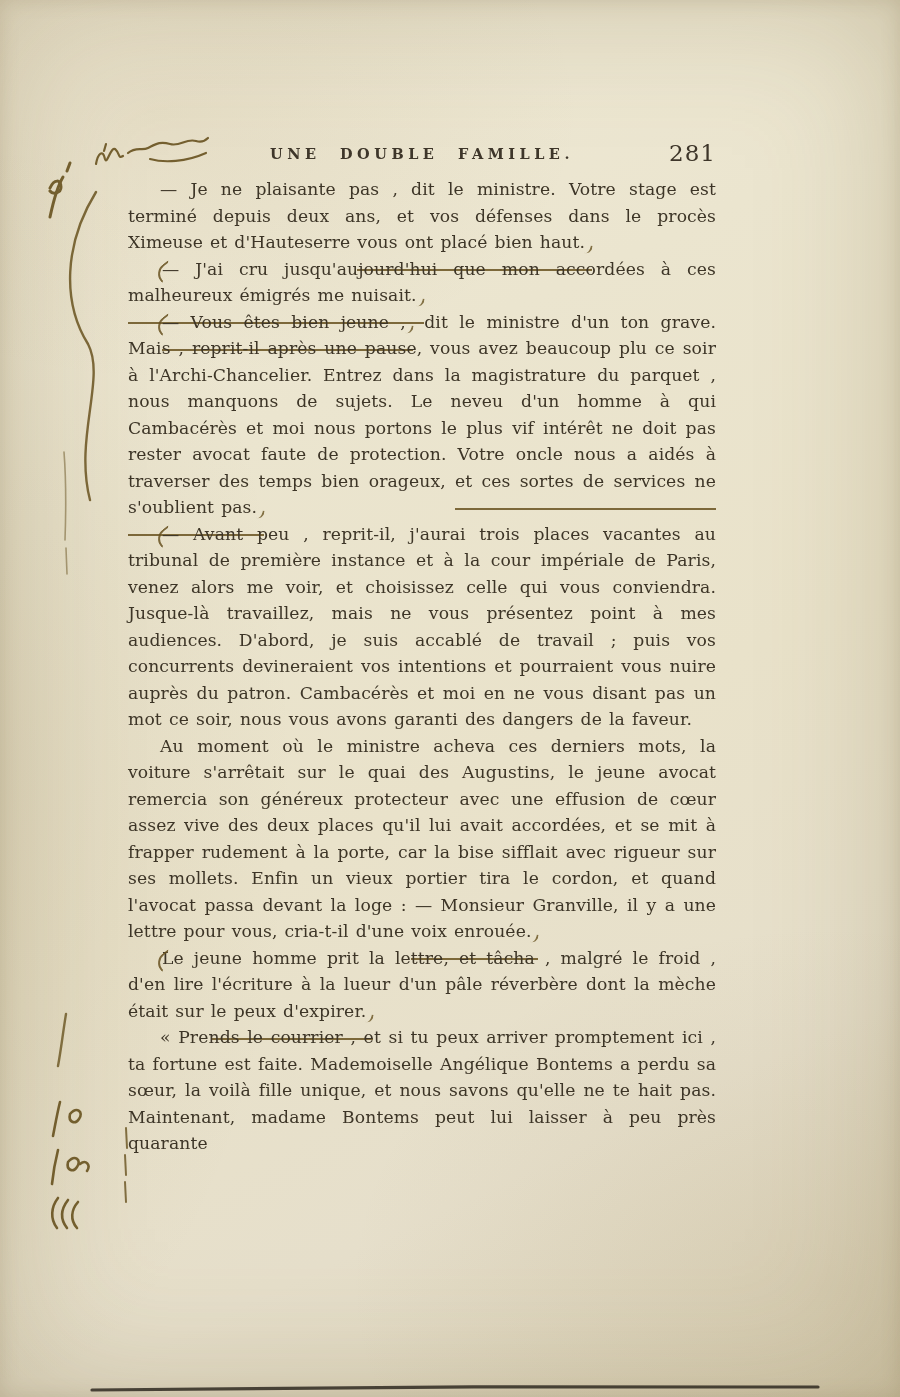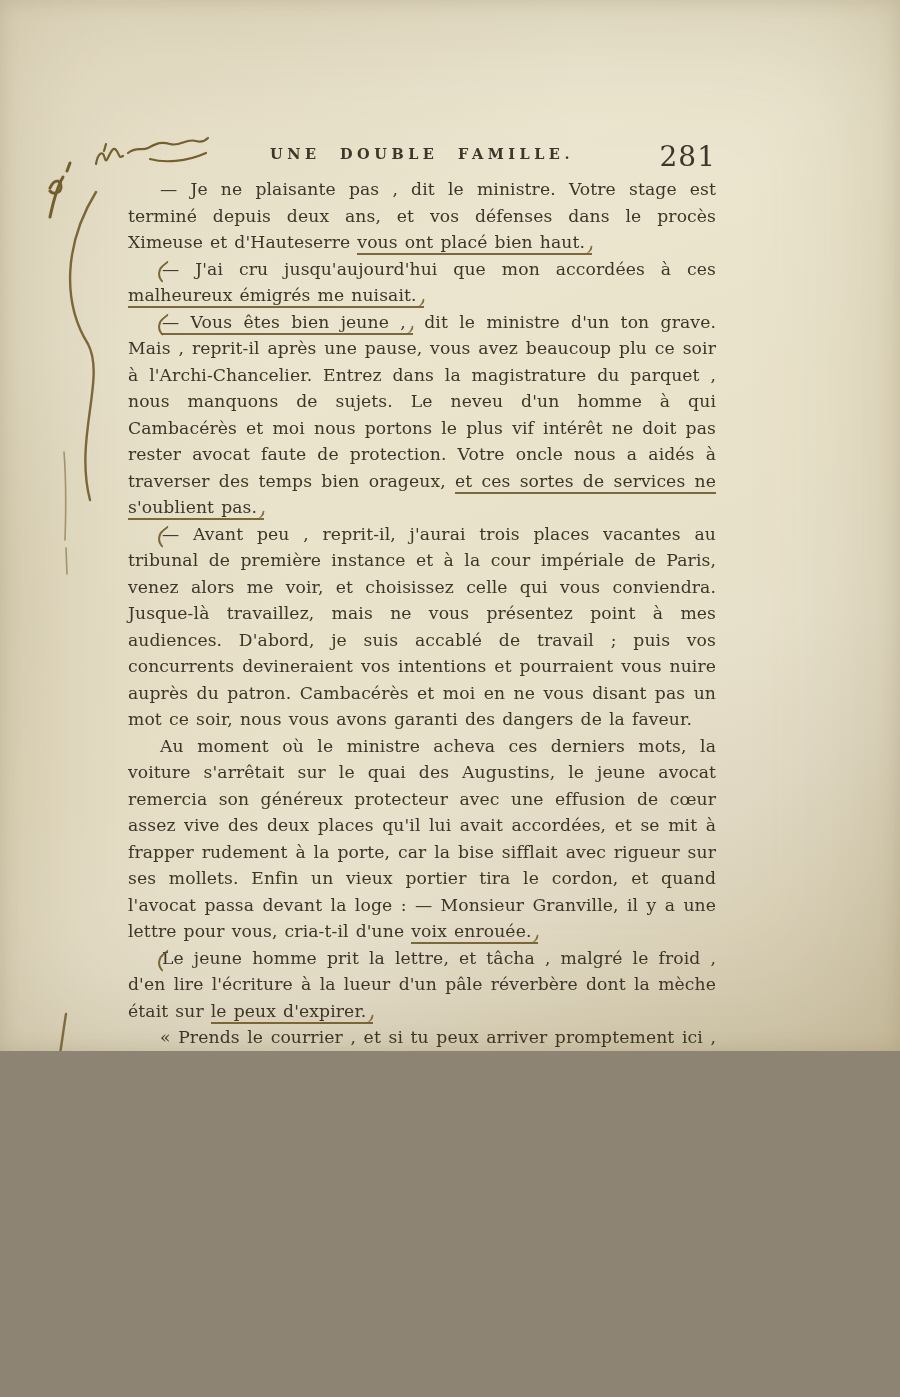--- a/index.html
+++ b/index.html
@@ -1,43 +1,43 @@
 <!DOCTYPE html>
 <html><head>
 <meta charset="utf-8">
 <style>
   html, body { margin:0; padding:0; background:#8d8474; }
   .page {
     position:relative;
-    width:900px; height:1051px;
+    width:900px; height:1397px;
     overflow:hidden;
     background: linear-gradient(155deg, #f0ead7 0%, #ebe5cf 30%, #e9e2ca 55%, #e6dfcb 78%, #ddd5bc 100%);
     box-shadow: inset 0 0 140px rgba(120,100,55,0.28), inset 0 0 20px rgba(110,90,50,0.18);
     font-family: "DejaVu Serif", "Liberation Serif", serif;
   }
   .page::before {
     content:""; position:absolute; inset:0; pointer-events:none;
     background:
       radial-gradient(ellipse 700px 450px at 18% 8%, rgba(150,125,70,0.10), transparent 60%),
       radial-gradient(ellipse 800px 600px at 92% 92%, rgba(140,115,65,0.13), transparent 60%),
       radial-gradient(ellipse 420px 900px at 0% 55%, rgba(130,105,60,0.09), transparent 70%);
   }
   .header { position:absolute; top:140px; left:128px; width:588px; height:32px; color:#3e362a; }
   .running-title {
     position:absolute; left:50%; transform:translateX(-50%); top:5px;
     font-size:14.5px; font-weight:700; letter-spacing:4.5px; word-spacing:10px; white-space:nowrap;
   }
-  .page-number { position:absolute; right:0; top:0; font-size:28px; letter-spacing:1px; }
+  .page-number { position:absolute; right:0; top:0; font-size:23px; letter-spacing:1px; }
   .text-block {
     position:absolute; top:176px; left:128px; width:588px;
     font-size:17.2px; line-height:26.5px; color:#3d3527;
     text-align:justify; letter-spacing:0.1px; word-spacing:1.5px;
   }
   .text-block p { margin:0; text-indent:32px; }
-  .hand-underline { border-bottom:2px solid rgba(104,82,32,0.85); padding-bottom:1px; }
+  .hand-underline { border-bottom:2px solid rgba(104,82,32,0.85); padding-bottom:17px; }
   .hand-underline::after {
     content:""; display:inline-block; width:5px; height:9px;
     border-right:2px solid rgba(104,82,32,0.8); border-bottom-right-radius:8px;
     transform:translateY(6px) rotate(12deg);
   }
   p.hooked::before {
     content:""; display:inline-block; width:15px; height:11px;
     border:2.2px solid transparent;
     border-left-color:rgba(104,82,32,0.85);
     border-top-color:rgba(104,82,32,0.85);

